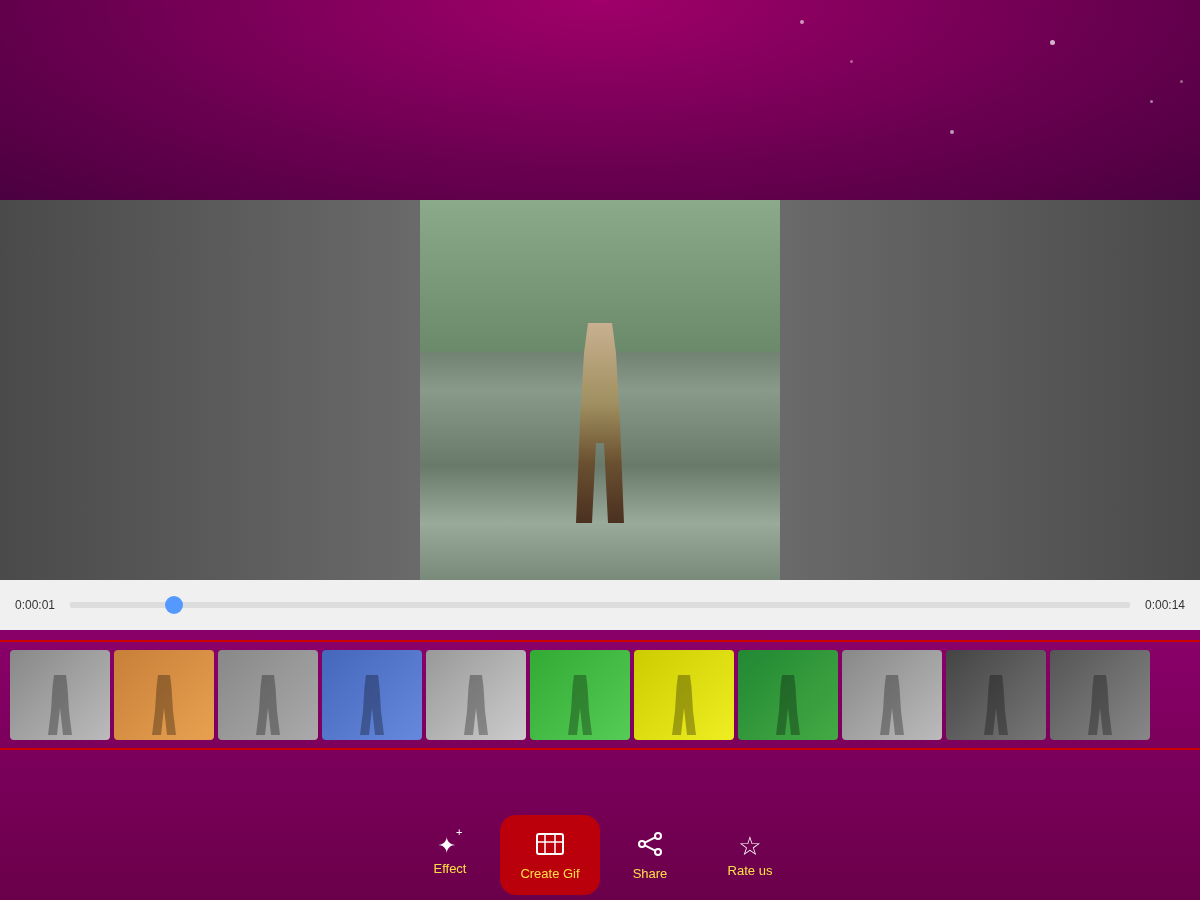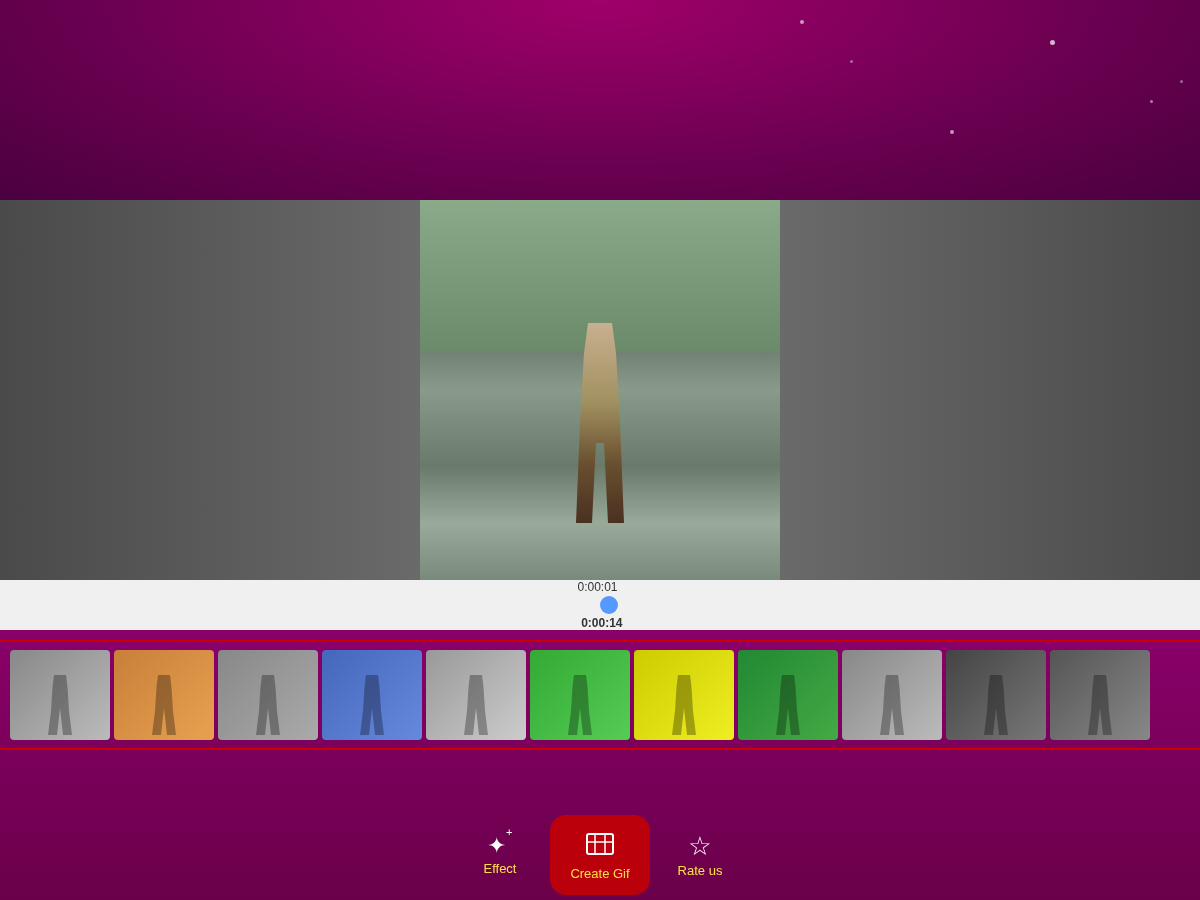--- a/index.html
+++ b/index.html
@@ -111,21 +111,20 @@
     }
 
     
     .video-controls {
       height: 50px;
       background: #f0f0f0;
       display: flex;
       align-items: center;
       padding: 0 15px;
       gap: 10px;
-      flex-direction: column;
     }
     .progress-bar-container {
       flex: 1;
       height: 6px;
       background: #ccc;
       border-radius: 3px;
       position: relative;
     }
     .progress-fill {
       height: 100%;
@@ -145,21 +144,20 @@
     .time-current {
       font-size: 12px;
       color: #333;
       min-width: 45px;
     }
     .time-total {
       font-size: 12px;
       color: #333;
       min-width: 45px;
       text-align: right;
-      font-weight: bold;
     }
 
     
     .bottom-controls {
       height: 50px;
       background: #e8e8e8;
       display: flex;
       align-items: center;
       justify-content: space-between;
       padding: 0 20px;
@@ -384,20 +382,32 @@
       <svg width="30" height="28" viewBox="0 0 30 28" fill="none">
         <rect x="2" y="4" width="26" height="20" rx="2" stroke="white" stroke-width="2" fill="none"></rect>
         <line x1="2" y1="12" x2="28" y2="12" stroke="white" stroke-width="1.5"></line>
         <line x1="10" y1="4" x2="10" y2="24" stroke="white" stroke-width="1.5"></line>
         <line x1="20" y1="4" x2="20" y2="24" stroke="white" stroke-width="1.5"></line>
       </svg>
     </span>
     <span class="toolbar-label">Create Gif</span>
   </div>
 
+  <div class="toolbar-item">
+    <span class="toolbar-icon">
+      <svg width="28" height="28" viewBox="0 0 28 28" fill="none">
+        <circle cx="22" cy="6" r="3" stroke="white" stroke-width="2"></circle>
+        <circle cx="6" cy="14" r="3" stroke="white" stroke-width="2"></circle>
+        <circle cx="22" cy="22" r="3" stroke="white" stroke-width="2"></circle>
+        <line x1="8.8" y1="12.7" x2="19.2" y2="7.3" stroke="white" stroke-width="2"></line>
+        <line x1="8.8" y1="15.3" x2="19.2" y2="20.7" stroke="white" stroke-width="2"></line>
+      </svg>
+    </span>
+    <span class="toolbar-label">Share</span>
+  </div>
 
 
   <div class="toolbar-item">
     <span class="toolbar-icon" style="font-size:26px;color:white;">☆</span>
     <span class="toolbar-label">Rate us</span>
   </div>
 
 </div>
 
 </body></html>

